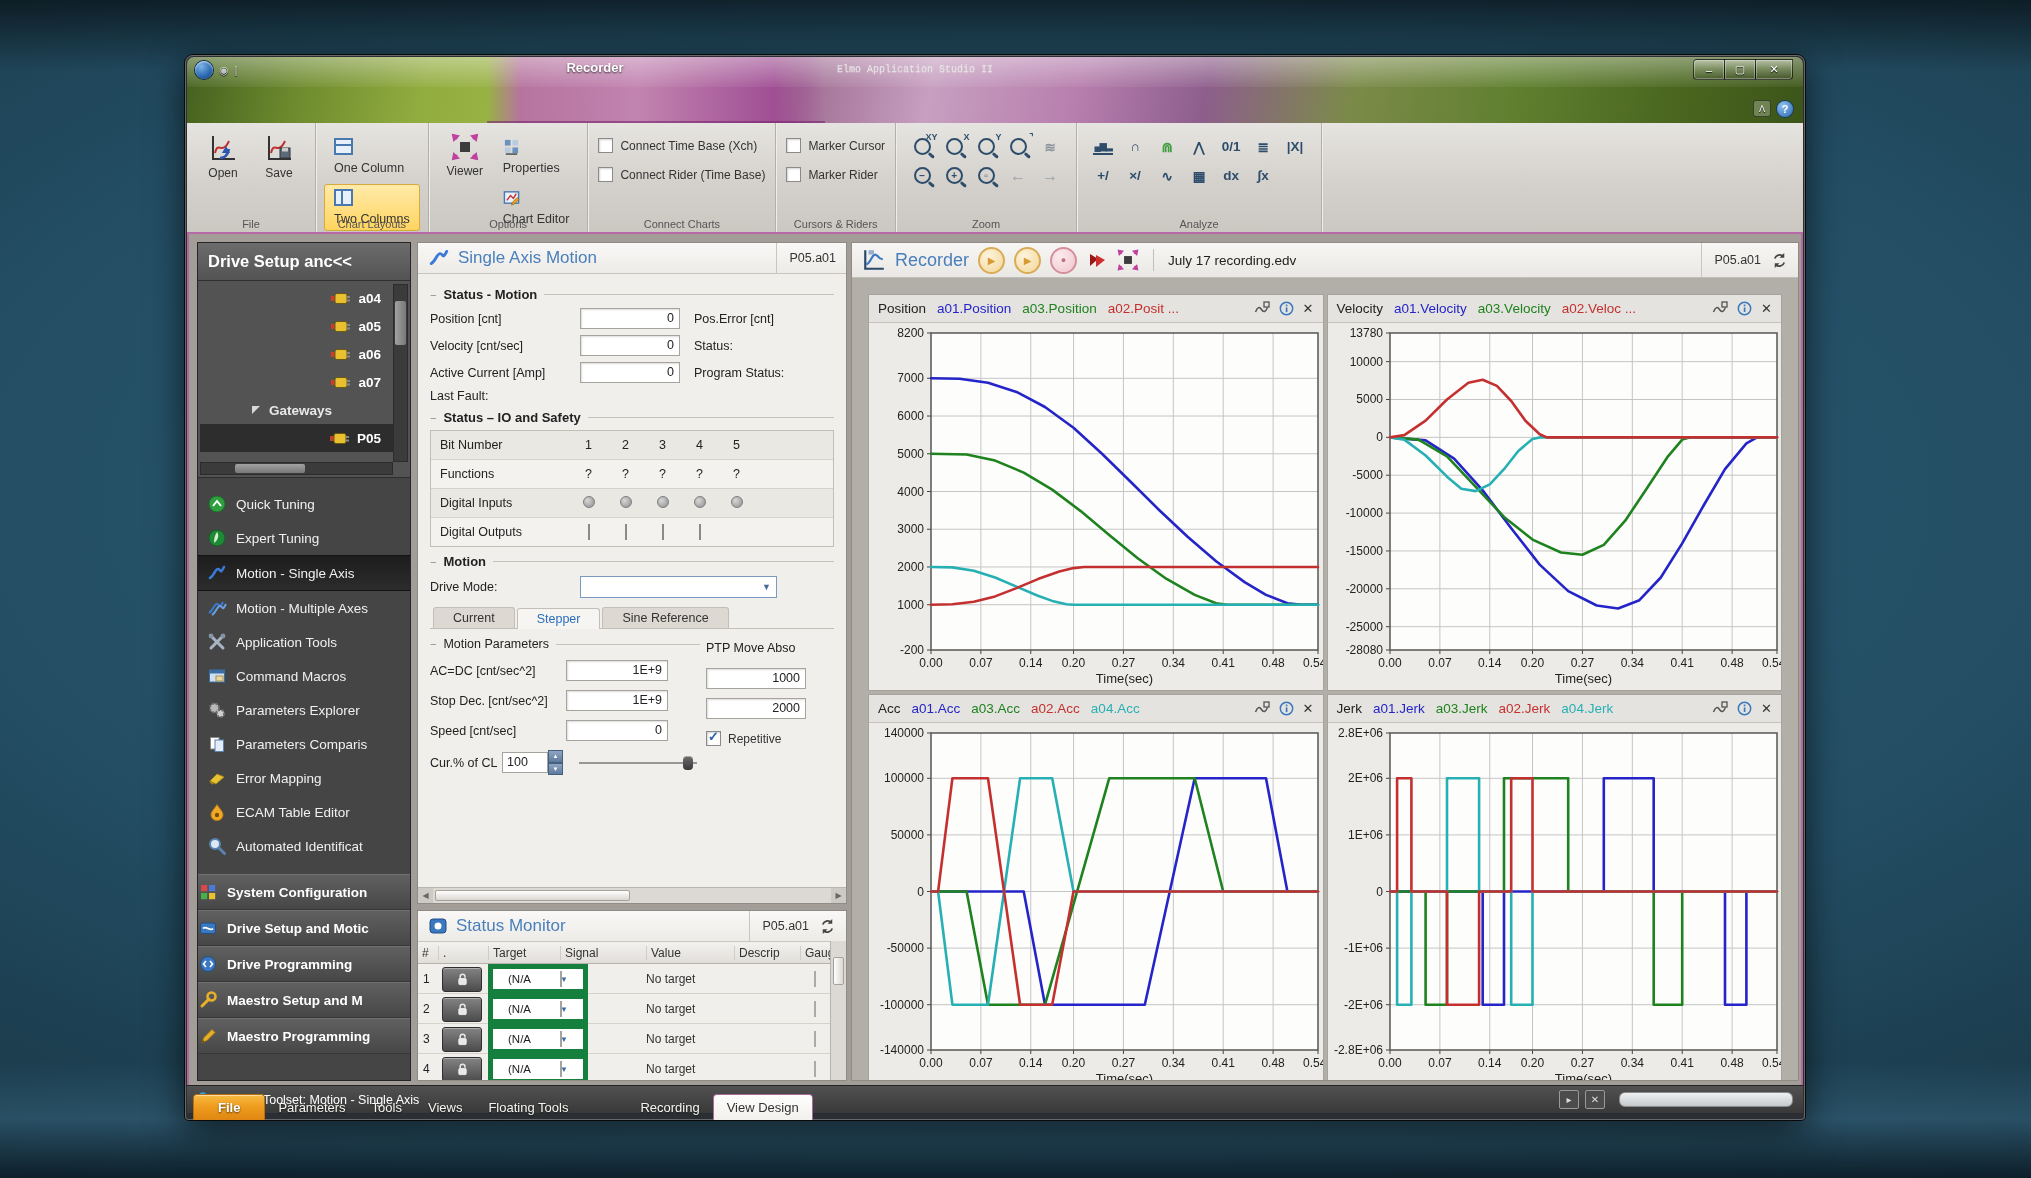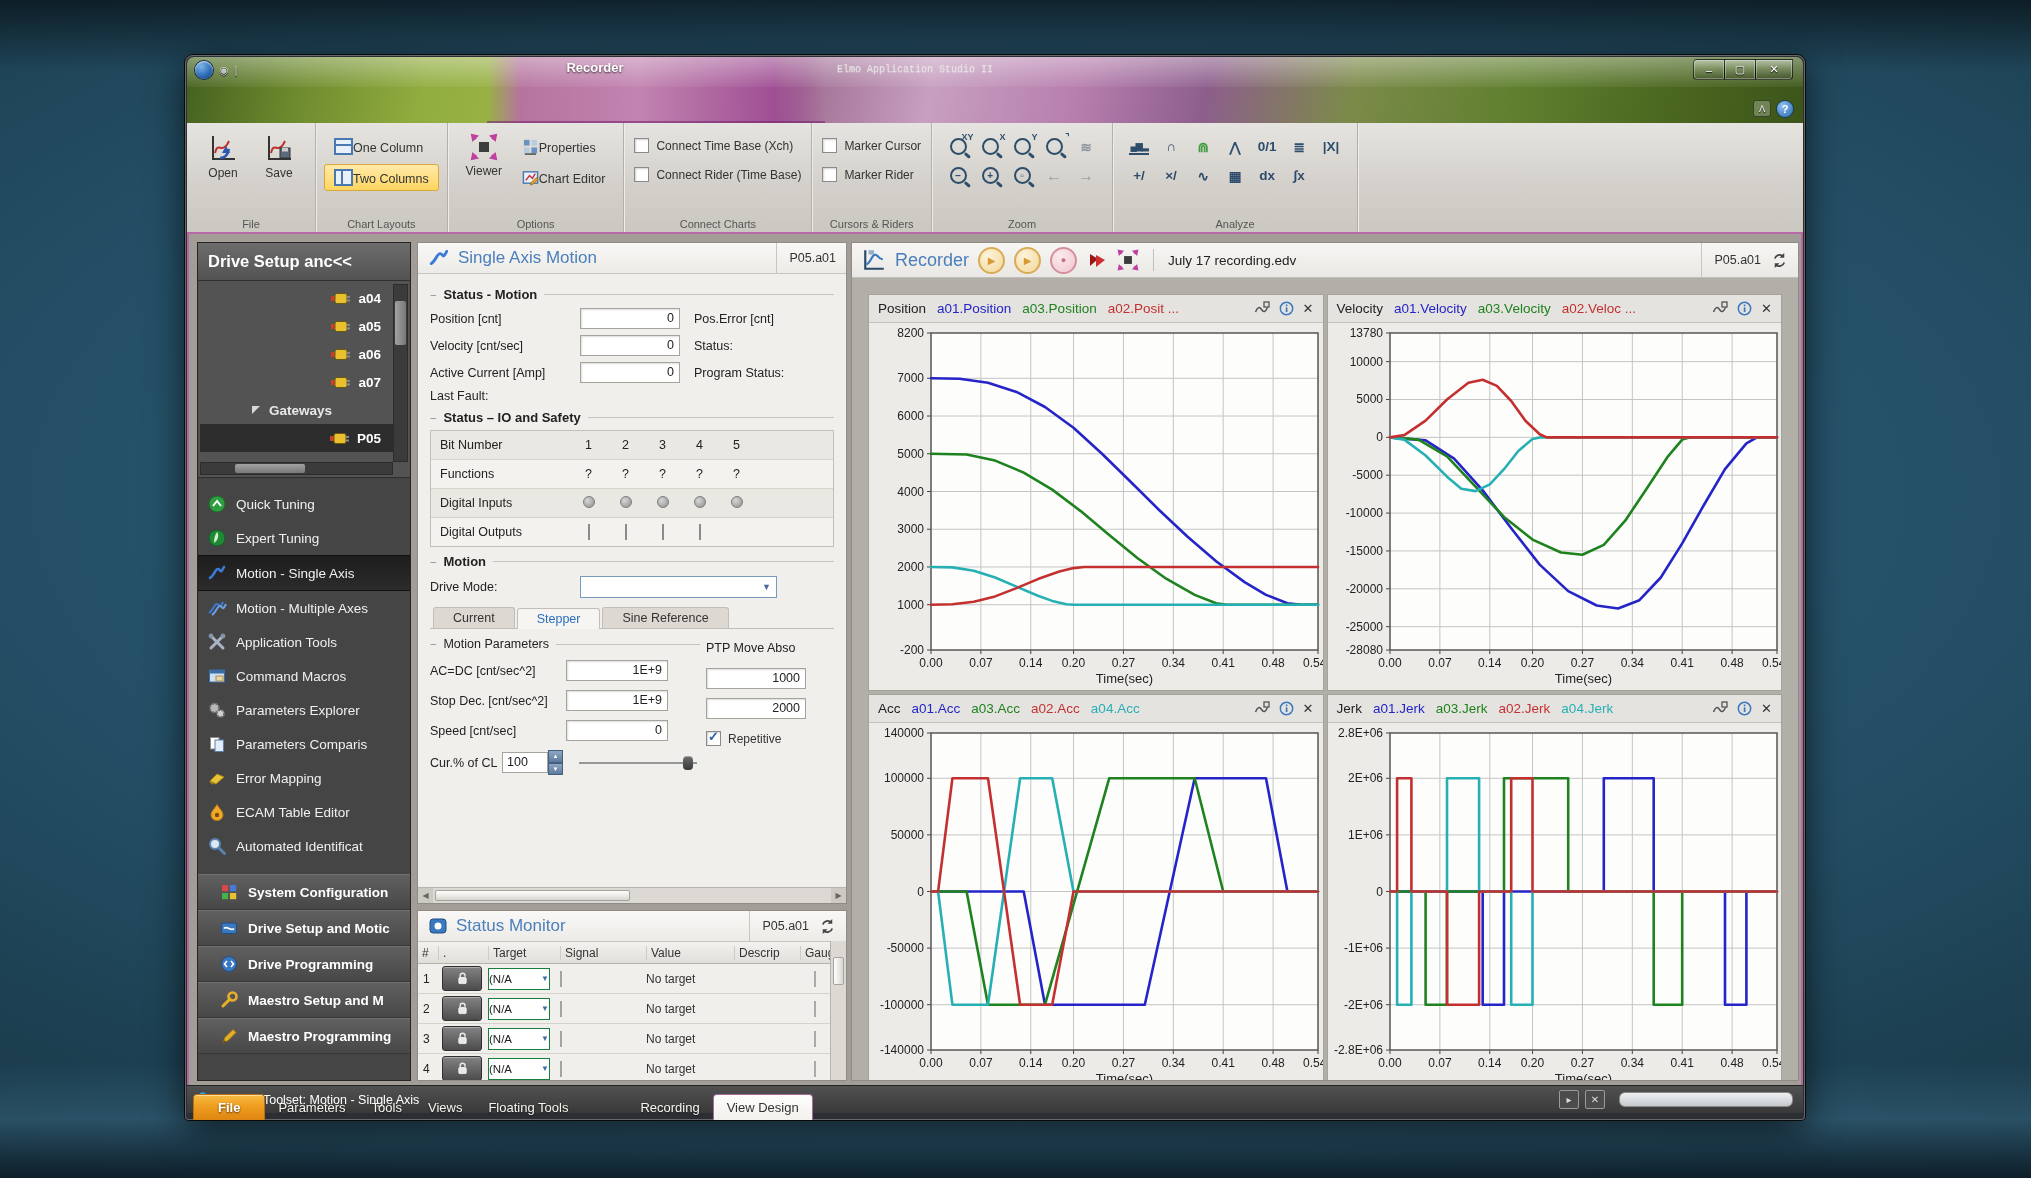--- a/index.html
+++ b/index.html
@@ -47,22 +47,22 @@
   .tab.active{background:linear-gradient(#fefefd,#f2f0ec);color:#333;text-shadow:none;
     border:1px solid #a86a9c;border-bottom:none;}
   
   #ribbon{position:absolute;left:2px;right:2px;top:68px;height:109px;display:flex;
     background:linear-gradient(#e6e4e0,#d4d1cc 55%,#cbc8c2);border-bottom:2px solid #b868a8;}
   .rgroup{position:relative;padding:4px 8px 17px;border-right:1px solid #b3b0aa;box-shadow:1px 0 0 #eeede9;}
   .rlabel{position:absolute;left:0;right:0;bottom:2px;text-align:center;font-size:11px;color:#555;}
   .rbody{display:flex;height:100%;align-items:flex-start;}
   .bigbtn{width:56px;display:flex;flex-direction:column;align-items:center;gap:3px;font-size:12px;color:#333;padding-top:6px;}
   .stackcol{display:flex;flex-direction:column;justify-content:flex-start;padding-top:4px;}
-  .stackbtn{display:flex;align-items:flex-end;font-size:12.5px;color:#333;padding:4px 9px;margin:2px 0;
-    border:1px solid transparent;border-radius:3px;white-space:nowrap;}
+  .stackbtn{display:flex;align-items:flex-start;gap:6px;font-size:12.5px;color:#333;padding:4px 9px;margin:2px 0;
+    border:1px solid transparent;border-radius:3px;white-space:nowrap;flex-direction:column;}
   .stackbtn.sel{background:linear-gradient(#ffeaa9,#ffd椀60);background:linear-gradient(#ffeaa9,#ffd560);border-color:#d9a93c;}
   .ic-onecol,.ic-twocol{width:15px;height:13px;border:2px solid #4a78b0;background:#e8f0fa;position:relative;}
   .ic-onecol::after{content:"";position:absolute;left:0;right:0;top:4px;height:2px;background:#4a78b0;}
   .ic-twocol::after{content:"";position:absolute;top:0;bottom:0;left:5px;width:2px;background:#4a78b0;}
   .cbrow{display:flex;align-items:center;gap:7px;font-size:12px;color:#333;margin:7px 2px;white-space:nowrap;}
   .cb{width:13px;height:13px;background:#fff;border:1px solid #8a8a8a;box-shadow:inset 1px 1px 2px rgba(0,0,0,.18);flex:none;position:relative;}
   .cb.checked::after{content:"✓";position:absolute;left:1px;top:-3px;color:#2a5fad;font-size:13px;font-weight:bold;}
   .iconrow{display:flex;gap:12px;align-items:center;height:27px;padding:2px 8px 0;}
   .ricon{min-width:20px;height:22px;display:flex;align-items:center;justify-content:center;
     font-size:13.5px;font-weight:bold;color:#2e4d6b;white-space:nowrap;}
@@ -102,21 +102,21 @@
   .vscroll{position:absolute;top:3px;right:2px;bottom:15px;width:13px;background:#3b3b3b;border:1px solid #2c2c2c;}
   .vscroll .vthumb{position:absolute;left:1px;right:1px;top:16px;height:44px;border-radius:2px;
     background:linear-gradient(90deg,#a2a2a2,#787878);}
   .hscroll2{position:absolute;left:2px;right:17px;bottom:2px;height:11px;background:#3b3b3b;border:1px solid #2c2c2c;}
   .hscroll2 .hthumb2{position:absolute;top:1px;bottom:1px;left:34px;width:70px;border-radius:2px;
     background:linear-gradient(#a2a2a2,#787878);}
   .sb-list{margin-top:9px;flex:none;}
   .sbitem{height:34px;display:flex;align-items:center;gap:9px;padding:0 9px;color:#f0f0f0;font-size:13.5px;white-space:nowrap;overflow:hidden;}
   .sbitem.sel{background:linear-gradient(#1d1d1d,#2c2c2c);border-top:1px solid #121212;border-bottom:1px solid #121212;}
   .sb-sys{margin-top:11px;}
-  .sysitem{height:34px;display:flex;align-items:center;gap:9px;padding:0 21px;color:#fff;font-size:13.5px;font-weight:bold;
+  .sysitem{height:34px;display:flex;align-items:center;gap:9px;padding:0 0;color:#fff;font-size:13.5px;font-weight:bold;
     background:linear-gradient(#606060,#474747);border-top:1px solid #707070;border-bottom:1px solid #383838;white-space:nowrap;overflow:hidden;}
   .sbicon{flex:none;width:20px;height:20px;}
   
   #sam{position:absolute;left:230px;top:8px;width:428px;height:660px;background:#f1efec;
     border:1px solid #8f8c86;display:flex;flex-direction:column;overflow:hidden;}
   #sam-body{flex:1;padding:6px 12px 0;font-size:12.5px;color:#222;overflow:hidden;}
   .sec{display:flex;align-items:center;gap:7px;margin:7px 0 5px;}
   .sec .dash{color:#888;font-size:11px;}
   .sec b{font-size:13px;color:#222;}
   .sec .line{flex:1;height:1px;background:#c6c3bc;}
@@ -169,22 +169,22 @@
   #sm-table{flex:1;position:relative;margin-right:16px;font-size:12px;color:#222;}
   .smrow{display:grid;grid-template-columns:20px 50px 72px 86px 88px 66px 1fr;align-items:center;
     height:29px;border-bottom:1px solid #d6d3cc;}
   .smrow.head{height:21px;background:linear-gradient(#f3f2ef,#e1deda);border-bottom:1px solid #b5b2ab;color:#333;}
   .smrow.head span{padding-left:4px;border-left:1px solid #cfccc6;}
   .smrow.head span:first-child{border-left:none;}
   .smnum{padding-left:5px;}
   .lockbtn{width:38px;height:23px;margin-left:4px;border-radius:3px;border:1px solid #2f2f2f;
     background:linear-gradient(#838383,#4c4c4c);display:flex;align-items:center;justify-content:center;
     box-shadow:inset 0 1px 0 rgba(255,255,255,.35);}
-  .dd{width:60px;height:20px;background:#fff;border:1px solid #15803d;display:flex;align-items:center;
-    font-size:11.5px;padding:0 0;gap:3px;color:#222;}
+  .dd{width:60px;height:20px;background:#fff;border:5px solid #15803d;display:flex;align-items:center;
+    font-size:11.5px;padding:0 15px;gap:3px;color:#222;}
   .dd .arr{margin-left:auto;color:#3a6ea5;font-size:8px;}
   .sig{width:72px;height:20px;background:#fff;border:1px solid #a6a39d;box-shadow:inset 1px 1px 2px rgba(0,0,0,.14);}
   .novalue{color:#333;}
   .gcb{width:12px;height:12px;border:1px solid #aaa;background:#e9e7e3;margin-left:14px;}
   .smscroll{position:absolute;right:0;top:30px;bottom:0;width:15px;background:#dcd9d4;border-left:1px solid #b8b5ae;}
   .smscroll .vthumb{position:absolute;left:2px;right:2px;top:16px;height:26px;border:1px solid #a5a29c;
     background:linear-gradient(90deg,#fefefe,#d9d7d1);border-radius:2px;}
   
   #recorder{position:absolute;left:664px;top:8px;width:946px;height:837px;background:#ecebe8;
     border:1px solid #8f8c86;display:flex;flex-direction:column;overflow:hidden;}

